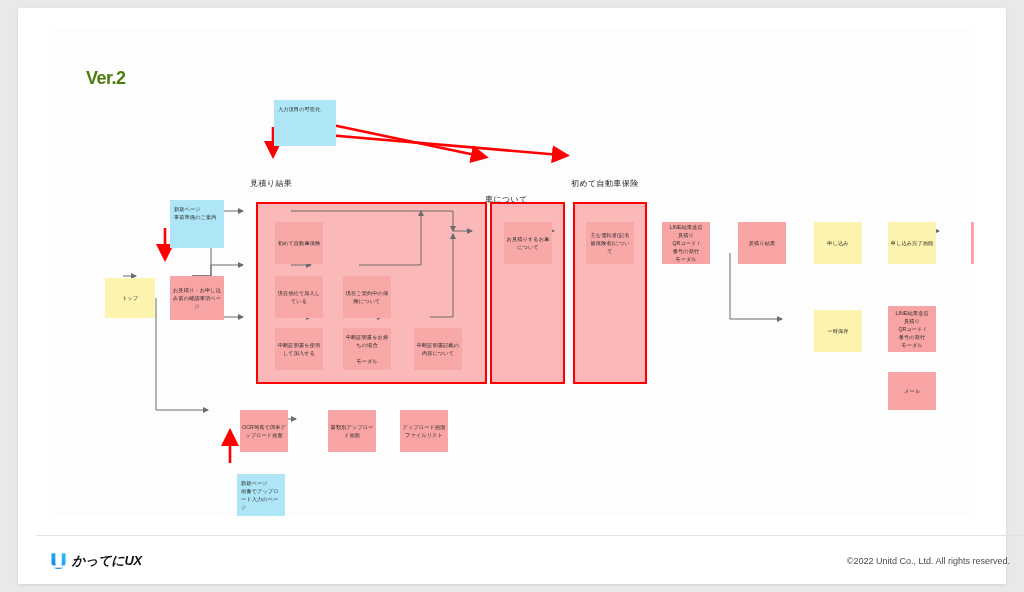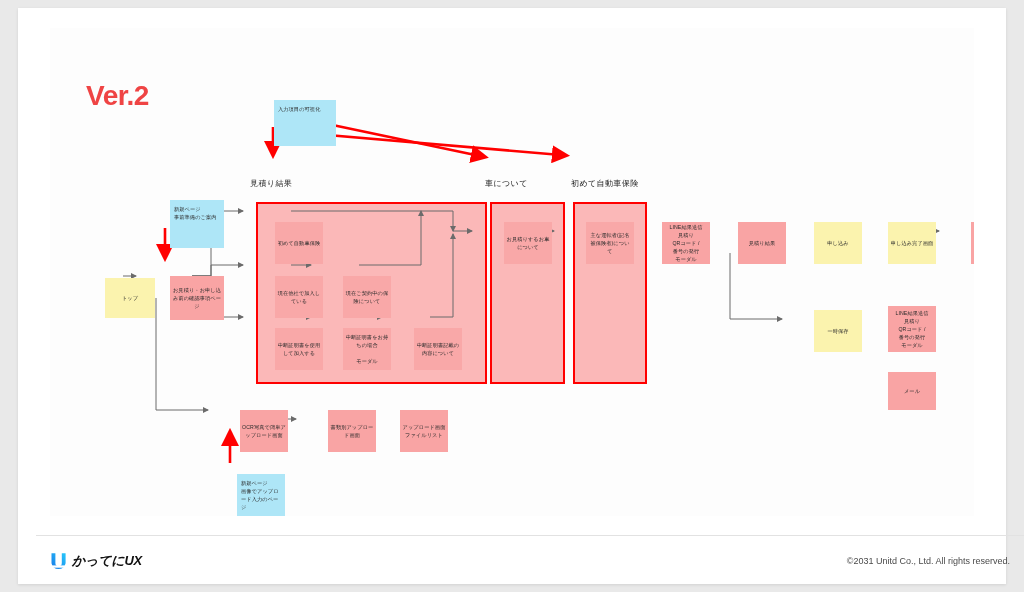--- a/index.html
+++ b/index.html
@@ -24,24 +24,24 @@
   
   #canvas {
     position: absolute;
     left: 32px; top: 20px;
     width: 924px; height: 488px;
     background: #fdfdfd;
     overflow: hidden;
   }
   #title {
     position: absolute;
-    left: 36px; top: 52px;
-    font-size: 28px; font-weight: bold;
+    left: 36px; top: 40px;
+    font-size: 18px; font-weight: bold;
     letter-spacing: -.5px;
-    color: #ef4444;
+    color: #4d7c0f;
     font-family: "Liberation Sans", sans-serif;
   }
   
   .group {
     position: absolute;
     background: #fbb8b8;
     border: 2px solid #ff0000;
     box-sizing: border-box;
   }
   
@@ -184,21 +184,21 @@
           <path d="M115,200 L115,225"></path>
 
           <path d="M180,435 L180,409"></path>
         </g>
       </svg>
 
       <div id="title">Ver.2</div>
 
       <div id="seclabels">
           <div class="seclabel" style="left: 200px; top: 150px;">見積り結果</div>
-          <div class="seclabel" style="left: 435px; top: 150px;">車について</div>
+          <div class="seclabel" style="left: 435px; top: 166px;">車について</div>
           <div class="seclabel" style="left: 521px; top: 150px;">初めて自動車保険</div>
         </div>
 
       <div id="nodes">
           <div class="node yellow" style="left: 55px; top: 250px; width: 50px; height: 40px;">
             <span class="txt">トップ</span>
           </div>
           <div class="node blue" style="left: 120px; top: 172px; width: 54px; height: 48px;">
             <span class="txt">新規ページ<br>事前準備のご案内</span>
           </div>
@@ -283,17 +283,17 @@
               <stop offset="1" stop-color="#27c8fb"></stop>
             </linearGradient>
           </defs>
           <path d="M1.5,1.2 H5.4 V11.0 A3.2,3.2 0 0 0 11.8,11.0 V1.2 H15.6 V11.2 A7.2,7.2 0 0 1 1.5,11.2 Z" fill="url(#lg)"></path>
           <rect x="7.4" y="4.2" width="2.2" height="5.4" rx="1.1" fill="#ffffff"></rect>
           <rect x="7.4" y="10.6" width="2.2" height="2.2" rx="1.1" fill="#ffffff"></rect>
           <rect x="1.5" y="13.4" width="14.1" height="2.3" fill="#ffffff"></rect>
         </svg>
         <span id="logo-text">かってにUX</span>
       </div>
-      <div id="copyright">©2031 Unitd Co., Ltd. All rights reserved.</div>
+      <div id="copyright">©2022 Unitd Co., Ltd. All rights reserved.</div>
     </div>
 
   </div>
 </div>
 
 </body></html>

